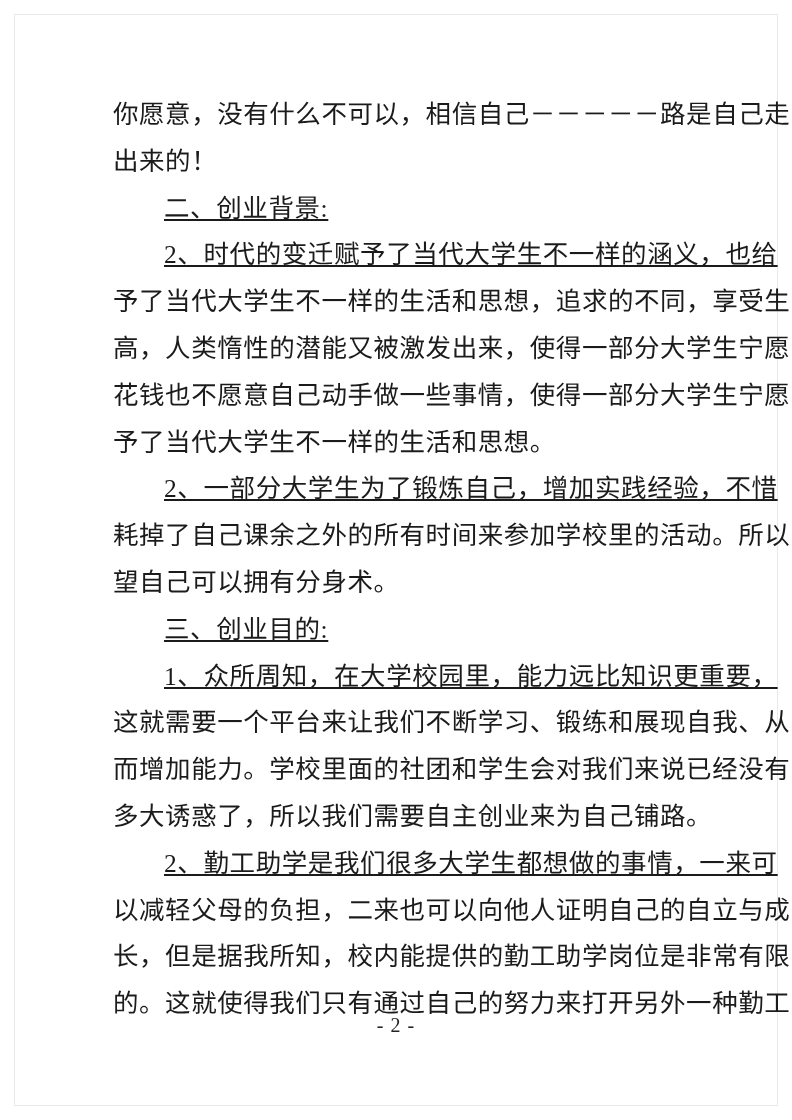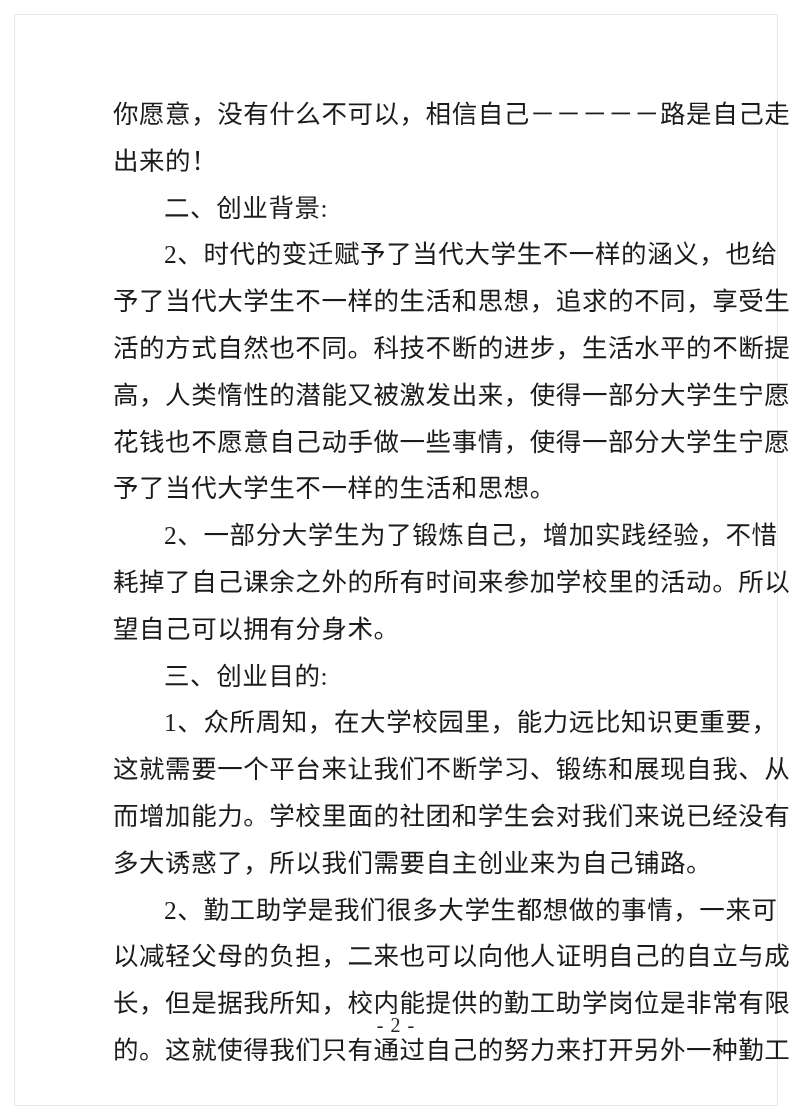--- a/index.html
+++ b/index.html
@@ -47,20 +47,21 @@
     -webkit-font-smoothing: antialiased;
   }
 
   
   .line.just {
     letter-spacing: 0.55px;
   }
 
   .line.indent {
     text-indent: 51px;
+    text-decoration: underline;
   }
 
   .page-number {
     position: absolute;
     left: 0;
     top: 1014px;
     width: 792px;
     text-align: center;
     font-family: "Liberation Serif", "DejaVu Serif", serif;
     font-size: 20px;
@@ -74,21 +75,20 @@
 <div class="page">
 
   <div class="sheet-border"></div>
 
   <div class="text-body" id="body-container">
       <div class="line just">你愿意，没有什么不可以，相信自己－－－－－路是自己走</div>
       <div class="line just">出来的！</div>
       <div class="line indent">二、创业背景:</div>
       <div class="line indent">2、时代的变迁赋予了当代大学生不一样的涵义，也给</div>
       <div class="line just">予了当代大学生不一样的生活和思想，追求的不同，享受生</div>
-      <div class="line just">活的方式自然也不同。科技不断的进步，生活水平的不断提</div>
       <div class="line just">高，人类惰性的潜能又被激发出来，使得一部分大学生宁愿</div>
       <div class="line just">花钱也不愿意自己动手做一些事情，使得一部分大学生宁愿</div>
       <div class="line just">予了当代大学生不一样的生活和思想。</div>
       <div class="line indent">2、一部分大学生为了锻炼自己，增加实践经验，不惜</div>
       <div class="line just">耗掉了自己课余之外的所有时间来参加学校里的活动。所以</div>
       <div class="line just">望自己可以拥有分身术。</div>
       <div class="line indent">三、创业目的:</div>
       <div class="line indent">1、众所周知，在大学校园里，能力远比知识更重要，</div>
       <div class="line just">这就需要一个平台来让我们不断学习、锻练和展现自我、从</div>
       <div class="line just">而增加能力。学校里面的社团和学生会对我们来说已经没有</div>

